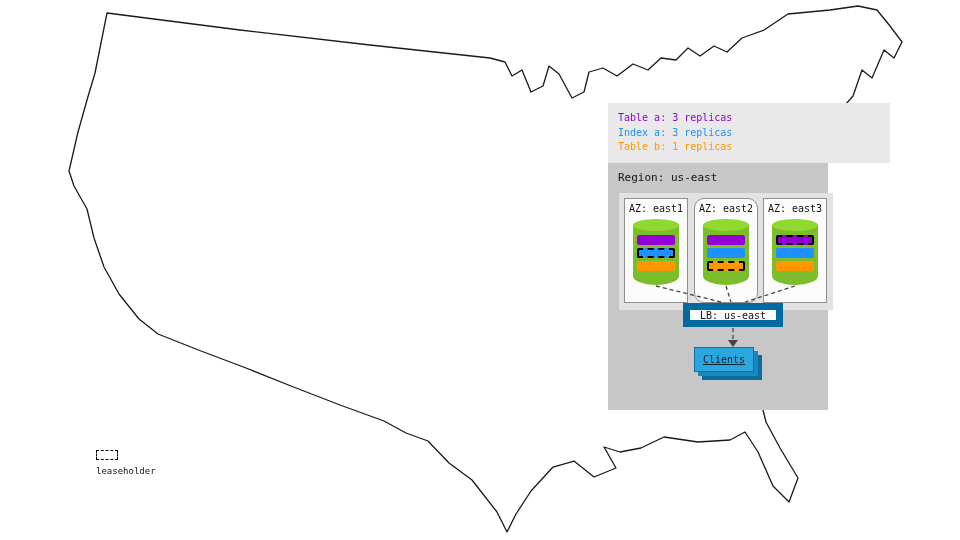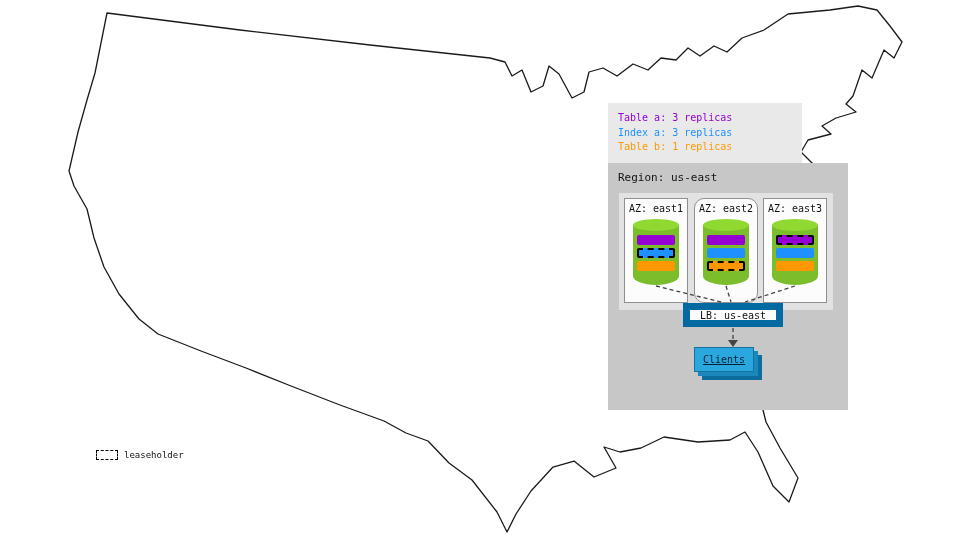--- a/index.html
+++ b/index.html
@@ -5,29 +5,29 @@
   html,body { margin:0; padding:0; background:#fff; }
   .stage {
     position:relative; width:960px; height:540px; background:#ffffff;
     overflow:hidden; font-family:"DejaVu Sans Mono","Liberation Mono",monospace;
   }
   svg.layer { position:absolute; inset:0; width:960px; height:540px; }
   svg.connectors { z-index:6; pointer-events:none; }
 
   
   .legend-panel {
-    position:absolute; left:608px; top:103px; width:194px; height:60px;
+    position:absolute; left:608px; top:103px; width:282px; height:60px;
     background:#e9e9e9; z-index:3; box-sizing:border-box; padding:8px 16px 0 10px;
   }
   .legend-item { font-size:10px; line-height:14.5px; white-space:pre; }
 
   
   .region-panel {
     position:absolute; left:608px; top:163px; width:220px; height:247px;
-    background:#c7c7c7; z-index:3;padding-left:20px;
+    background:#c7c7c7; z-index:3;
   }
   .region-title { position:absolute; left:10px; top:8px; font-size:11px; color:#111; }
 
   .az-container {
     position:absolute; left:11px; top:30px; width:214px; height:117px;
     background:#e2e2e2;
   }
   .az-box {
     position:absolute; top:5px; width:64px; height:105px;
     background:#fcfcfc; border:1px solid #8f8f8f; box-sizing:border-box;
@@ -64,21 +64,21 @@
   .client-layer.l1 { left:4px; top:4px; background:#1a88bd; }
   .client-layer.l0 {
     left:0; top:0; border:1px solid #16719c;
     display:flex; align-items:center; justify-content:center;
     font-size:10px; color:#04222f; box-sizing:border-box;
   }
 
   
   .lh-legend {
     position:absolute; left:96px; top:450px; z-index:3;
-    display:flex; align-items:flex-end; gap:6px; font-size:9px; color:#111;
+    display:flex; align-items:flex-start; gap:6px; font-size:9px; color:#111;flex-direction:column;
   }
   .lh-swatch {
     width:22px; height:10px; background:#fff;
     border:1.5px dashed #000; box-sizing:border-box;
   }
 </style>
 </head>
 <body>
 
 <div class="stage">

